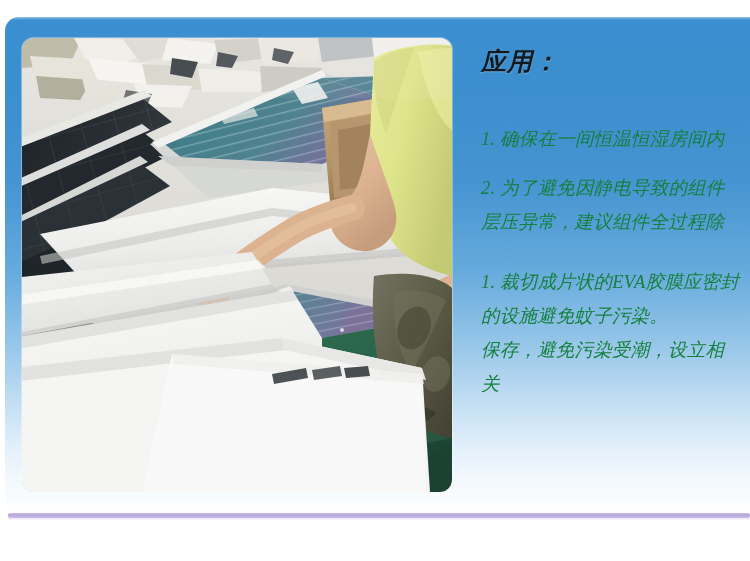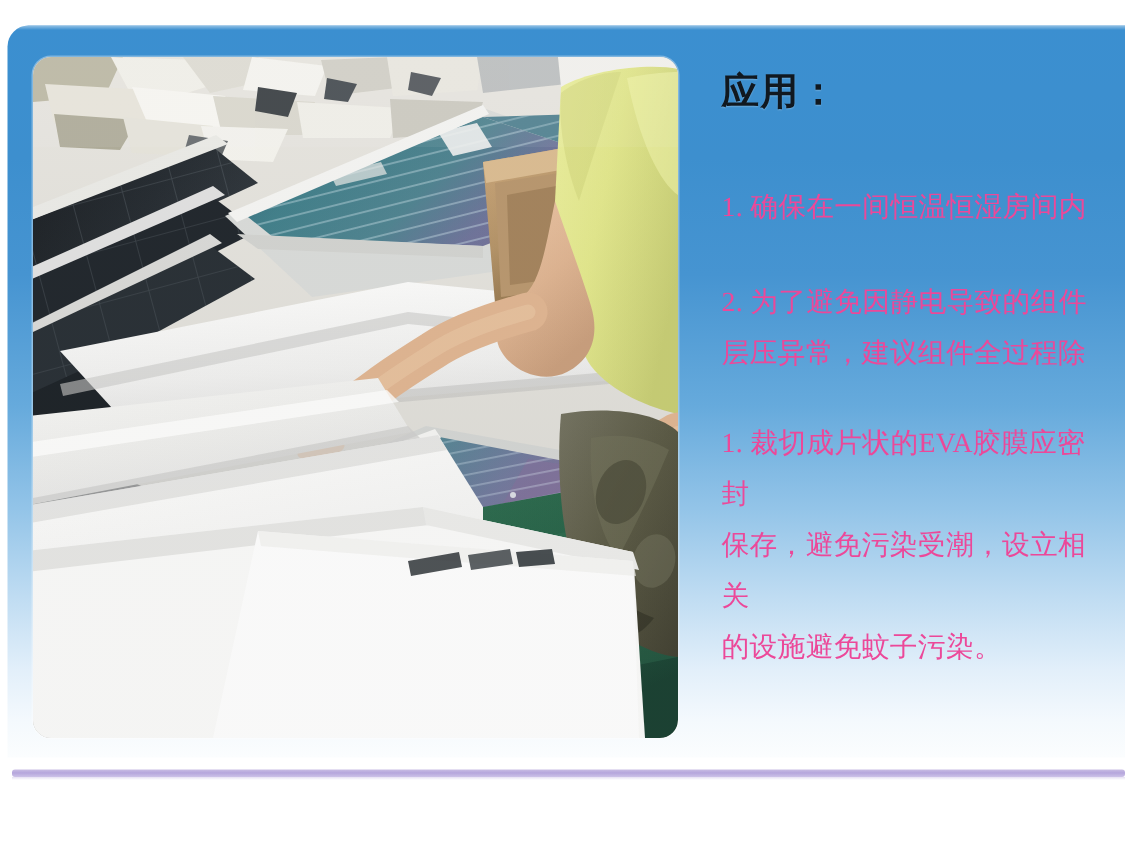--- a/index.html
+++ b/index.html
@@ -32,35 +32,35 @@
   
   .photo{
     position:absolute;left:22px;top:38px;width:430px;height:454px;
     border-radius:12px;overflow:hidden;
     box-shadow:0 0 0 1px rgba(255,255,255,.35);
     background:#cfd2d0;
   }
   .photo svg{display:block;width:430px;height:454px;}
 
   
-  .textcol{position:absolute;left:481px;top:46px;width:260px;}
+  .textcol{position:absolute;left:481px;top:46px;width:260px;font-style:italic;}
   .title{
     font-family:"Liberation Sans",sans-serif;
     font-weight:bold;font-size:25px;color:#101820;
     letter-spacing:1px;line-height:1.2;
     text-shadow:0 1px 1px rgba(255,255,255,.25);
   }
   .para{
     font-family:"Liberation Serif",serif;
-    font-size:18.5px;color:#ec4899;
+    font-size:18.5px;color:#15803d;
     line-height:34px;letter-spacing:.2px;
     margin-top:26px;
   }
   .para.p1{margin-top:46px;}
-  .para.p2{margin-top:29px;}
+  .para.p2{margin-top:15px;}
   .para.p3{margin-top:26px;}
 
   
   .rule{
     position:absolute;left:8px;top:513px;width:742px;height:5px;
     background:linear-gradient(to bottom,#c9bde4 0%,#b5a6dc 45%,#cdc2e8 100%);
     border-radius:2px;
   }
   .rule-shadow{
     position:absolute;left:8px;top:518px;width:742px;height:2px;
@@ -332,21 +332,21 @@
       <div>1. 确保在一间恒温恒湿房间内</div>
     </div>
 
     <div class="para p2">
       <div>2. 为了避免因静电导致的组件</div>
       <div>层压异常，建议组件全过程除</div>
     </div>
 
     <div class="para p3">
       <div>1. 裁切成片状的EVA胶膜应密封</div>
+      <div>的设施避免蚊子污染。</div>
       <div>保存，避免污染受潮，设立相关</div>
-      <div>的设施避免蚊子污染。</div>
     </div>
   </div>
 
   <div class="rule"></div>
   <div class="rule-shadow"></div>
 
 </div>
 
 </body></html>

